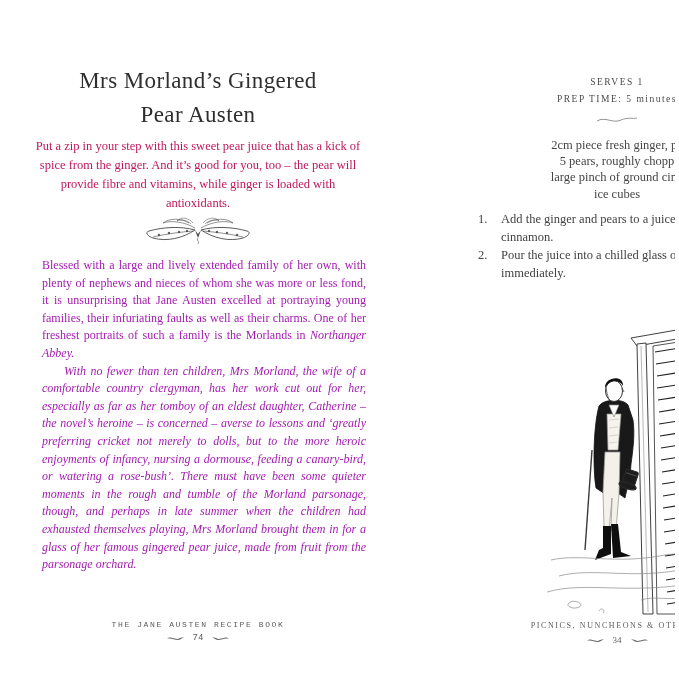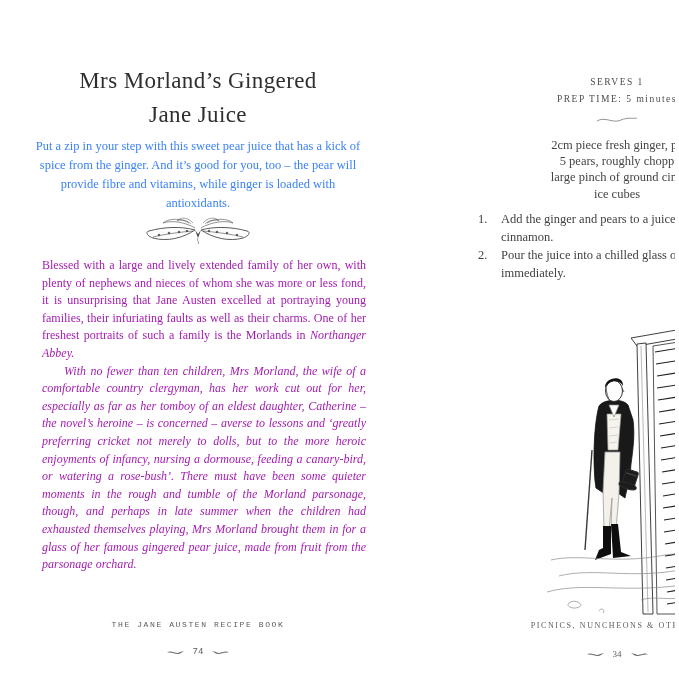--- a/index.html
+++ b/index.html
@@ -12,38 +12,38 @@
     color:#3e3e3e;
   }
   
   .title{
     position:absolute;top:64px;left:18px;width:360px;
     text-align:center;font-size:23px;line-height:34px;
     color:#2f2f2f;letter-spacing:.4px;
   }
   .intro{
     position:absolute;top:137px;left:33px;width:330px;
-    text-align:center;font-size:12.5px;line-height:19px;color:#3b82f6;
+    text-align:center;font-size:12.5px;line-height:19px;color:#be185d;
     margin:0;
   }
   .ornament{position:absolute;top:214px;left:141px;width:114px;height:36px;}
   .body-text{
     position:absolute;top:257px;left:42px;width:324px;
     font-size:12px;line-height:17.6px;text-align:justify;color:#a21caf;
   }
   .body-text p{margin:0;}
   .body-text p.indent{text-indent:22px;font-style:italic;}
   .footer{
     position:absolute;width:330px;text-align:center;color:#5c5c5c;font-family:Liberation Mono, monospace;
   }
   .footer-caps{
     font-size:8px;letter-spacing:1.6px;line-height:10px;
   }
   .pagenum-row{
-    margin-top:17px;display:flex;align-items:center;justify-content:center;gap:5px;
+    margin-top:3px;display:flex;align-items:center;justify-content:center;gap:5px;
     font-size:9px;color:#5c5c5c;
   }
   .swash{width:22px;height:8px;display:inline-block;}
   
   .rp-center{position:absolute;left:430px;width:374px;text-align:center;}
   .caps-line{
     font-size:9.5px;letter-spacing:1.5px;color:#4c4c4c;line-height:17px;
     white-space:nowrap;
   }
   .ingredients div{
@@ -59,21 +59,21 @@
   .illustration{position:absolute;left:545px;top:322px;width:166px;height:296px;}
   .divider{position:absolute;left:595px;top:112px;width:44px;height:12px;}
 </style>
 </head>
 <body>
 
 <div id="spread">
 
   <div class="title">
     <div>Mrs Morland’s Gingered</div>
-    <div>Jane Juice</div>
+    <div>Pear Austen</div>
   </div>
 
   <p class="intro">Put a zip in your step with this sweet pear juice that has a kick of spice from the ginger. And it’s good for you, too – the pear will provide fibre and vitamins, while ginger is loaded with antioxidants.</p>
 
   <div class="ornament">
     <svg viewBox="0 0 114 36" width="114" height="36">
       <g fill="none" stroke="#4a4a4a" stroke-width="0.9">
 
         <path d="M54,16 C42,24 26,28 12,24 C6,22 4,18 8,17 C22,13 40,12 54,16 Z" fill="#fdfdfd"></path>
         <path d="M12,23 C24,20 40,18 52,17" stroke-width="0.6"></path>

